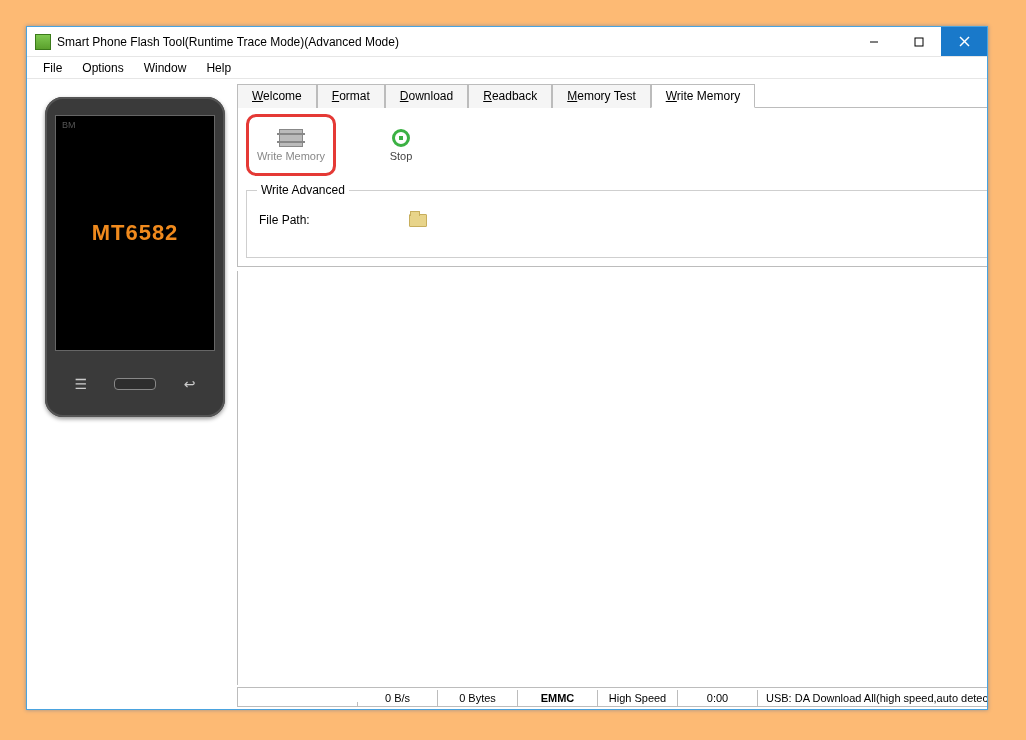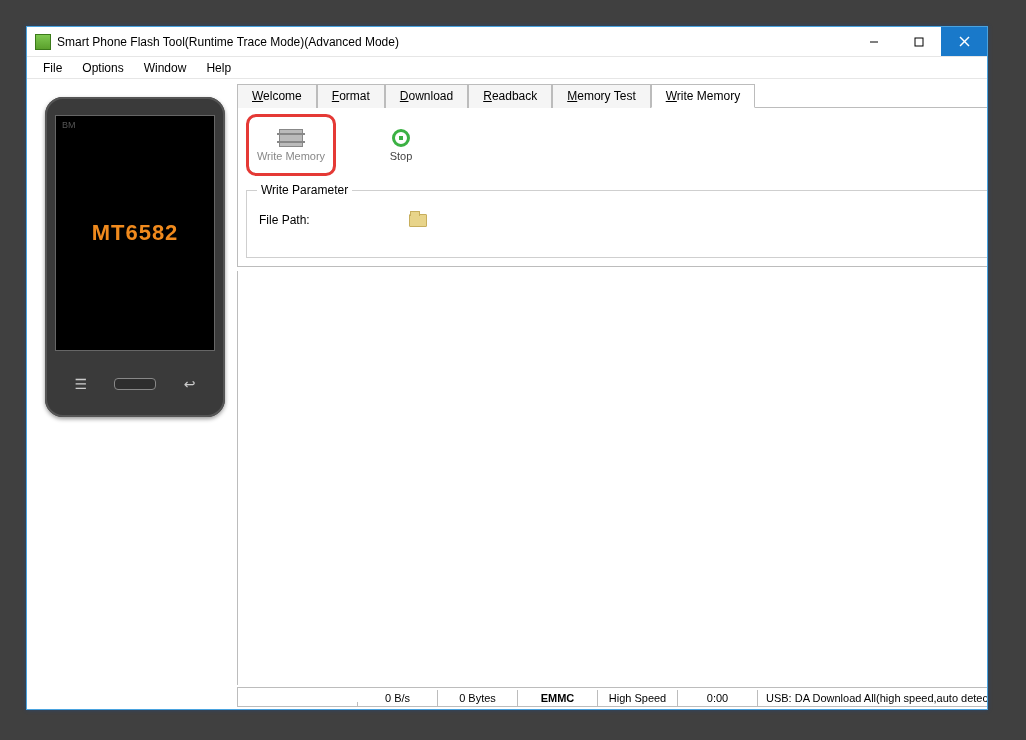--- a/index.html
+++ b/index.html
@@ -7,21 +7,21 @@
     margin: 0;
     font-family: "Segoe UI", Tahoma, sans-serif;
     font-size: 12px;
     background: #fff;
     color: #000;
   }
   .wrap {
     width: 1026px;
     height: 740px;
     position: relative;
-    background: #404040;
+    background: #fdba74;
     padding: 26px 16px 16px 26px;
   }
   .window {
     width: 962px;
     height: 684px;
     border: 1px solid #4aa3df;
     background: #fff;
     display: flex;
     flex-direction: column;
     box-shadow: 0 0 4px rgba(0,80,180,0.4);
@@ -321,21 +321,21 @@
             <div class="tool-btn highlight">
               <div class="chip-icon"></div>
               <span>Write Memory</span>
             </div>
             <div class="tool-btn" style="border:none;">
               <div class="stop-icon"></div>
               <span>Stop</span>
             </div>
           </div>
           <div class="groupbox">
-            <div class="groupbox-title">Write Parameter</div>
+            <div class="groupbox-title">Write Advanced</div>
             <div class="field-row">
               <div class="field-label">File Path:</div>
               <div class="folder-btn">
                 <div class="folder-icon"></div>
               </div>
             </div>
           </div>
         </div>
         <div class="statusbar-space"></div>
 

